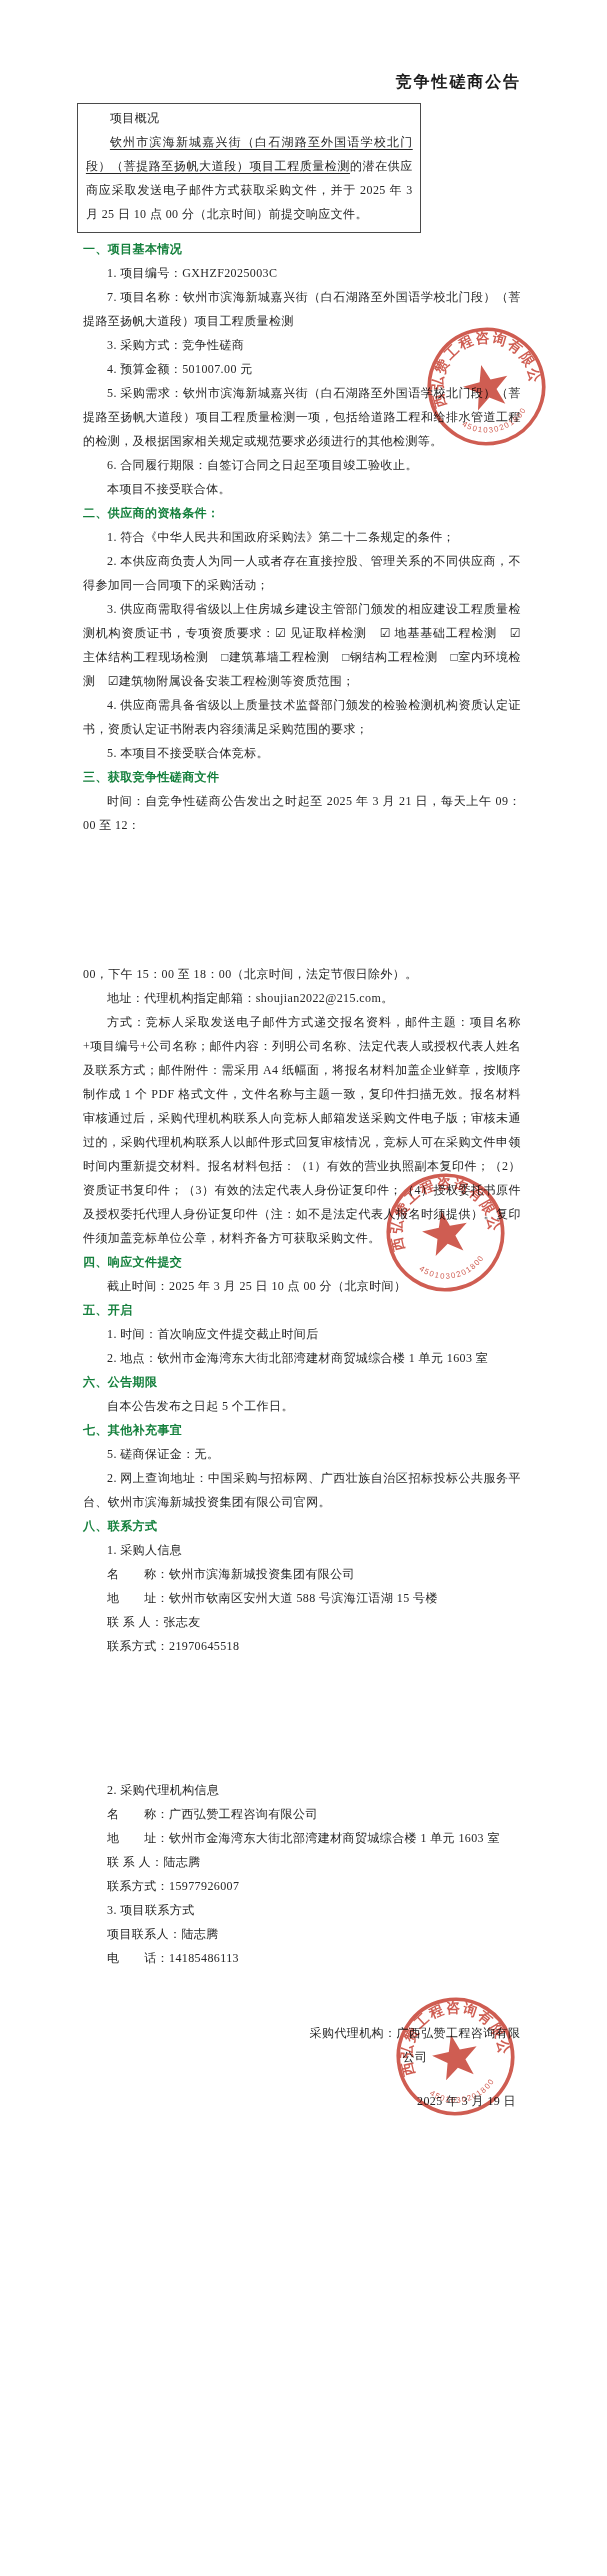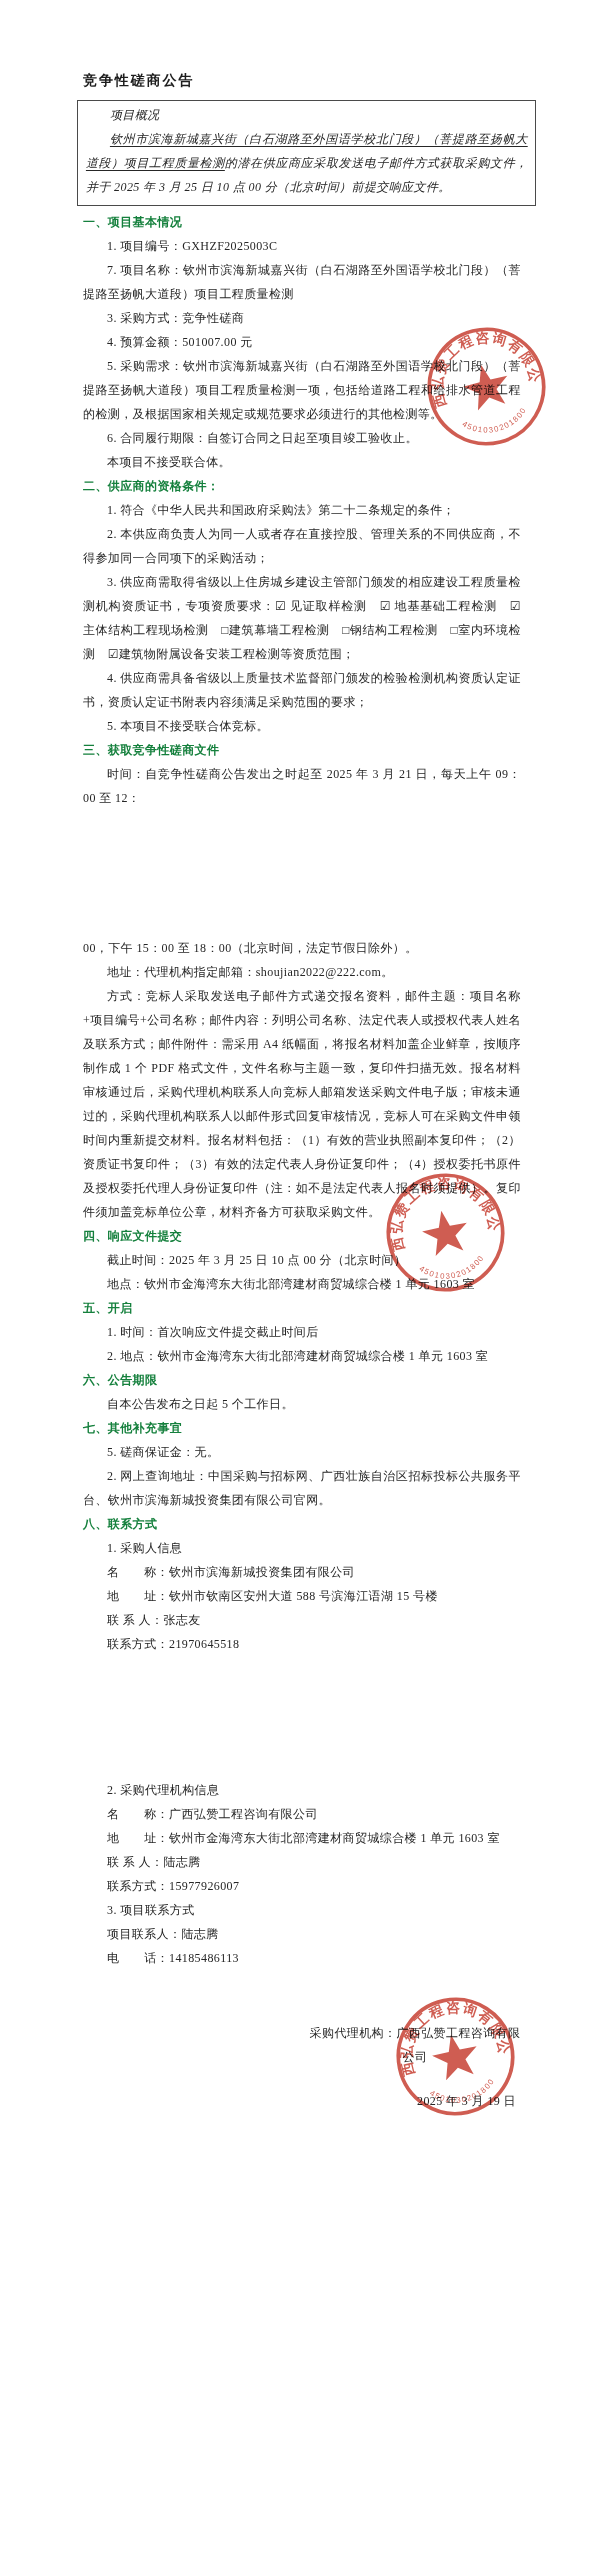--- a/index.html
+++ b/index.html
@@ -3,26 +3,26 @@
 <meta charset="utf-8">
 <style>
   html,body{margin:0;padding:0;}
   body{
     width:607px;height:2576px;position:relative;background:#ffffff;
     font-family:"Liberation Serif","DejaVu Serif",serif;
     color:#262626;overflow:hidden;
   }
   .page{position:absolute;left:83px;width:438px;}
   .doc-title{
-    margin:0 0 9.5px 0;text-align:left;font-size:14px;font-weight:bold;
+    margin:0 0 9.5px 0;text-align:right;font-size:16px;font-weight:bold;
     letter-spacing:1.9px;color:#1d1d1d;
   }
   .overview-box{
     border:0.9px solid #4a4a4a;padding:2.8px 7.6px 5.7px 7.6px;margin:0 0 3.8px -5.7px;
-    width:459px;box-sizing:border-box;font-style:italic;
+    width:344px;box-sizing:border-box;
   }
   p{margin:0;font-size:12px;line-height:24px;letter-spacing:0.4px;text-align:justify;}
   p.ind{text-indent:2em;}
   p.head{font-weight:bold;color:#15803d;}
   .uline{text-decoration:underline;text-underline-offset:2.8px;}
   .footer-agency{margin-top:51px;margin-left:226px;text-align:center;}
   .footer-date{margin-top:20px;margin-left:334px;}
   .seal{
     position:absolute;width:129px;height:129px;opacity:.82;
     mix-blend-mode:multiply;pointer-events:none;
@@ -58,28 +58,27 @@
   <p class="ind">1. 符合《中华人民共和国政府采购法》第二十二条规定的条件；</p>
   <p class="ind">2. 本供应商负责人为同一人或者存在直接控股、管理关系的不同供应商，不得参加同一合同项下的采购活动；</p>
   <p class="ind">3. 供应商需取得省级以上住房城乡建设主管部门颁发的相应建设工程质量检测机构资质证书，专项资质要求：☑ 见证取样检测　☑ 地基基础工程检测　☑ 主体结构工程现场检测　□建筑幕墙工程检测　□钢结构工程检测　□室内环境检测　☑建筑物附属设备安装工程检测等资质范围；</p>
   <p class="ind">4. 供应商需具备省级以上质量技术监督部门颁发的检验检测机构资质认定证书，资质认定证书附表内容须满足采购范围的要求；</p>
   <p class="ind">5. 本项目不接受联合体竞标。</p>
 
   <p class="head">三、获取竞争性磋商文件</p>
   <p class="ind">时间：自竞争性磋商公告发出之时起至 2025 年 3 月 21 日，每天上午 09：00 至 12：</p>
 </div>
 
-<div class="page" style="top:936px;">
+<div class="page" style="top:962px;">
   <p>00，下午 15：00 至 18：00（北京时间，法定节假日除外）。</p>
-  <p class="ind">地址：代理机构指定邮箱：shoujian2022@222.com。</p>
+  <p class="ind">地址：代理机构指定邮箱：shoujian2022@215.com。</p>
   <p class="ind">方式：竞标人采取发送电子邮件方式递交报名资料，邮件主题：项目名称+项目编号+公司名称；邮件内容：列明公司名称、法定代表人或授权代表人姓名及联系方式；邮件附件：需采用 A4 纸幅面，将报名材料加盖企业鲜章，按顺序制作成 1 个 PDF 格式文件，文件名称与主题一致，复印件扫描无效。报名材料审核通过后，采购代理机构联系人向竞标人邮箱发送采购文件电子版；审核未通过的，采购代理机构联系人以邮件形式回复审核情况，竞标人可在采购文件申领时间内重新提交材料。报名材料包括：（1）有效的营业执照副本复印件；（2）资质证书复印件；（3）有效的法定代表人身份证复印件；（4）授权委托书原件及授权委托代理人身份证复印件（注：如不是法定代表人报名时须提供）。复印件须加盖竞标单位公章，材料齐备方可获取采购文件。</p>
 
   <p class="head">四、响应文件提交</p>
   <p class="ind">截止时间：2025 年 3 月 25 日 10 点 00 分（北京时间）</p>
-  <p class="ind">地点：钦州市金海湾东大街北部湾建材商贸城综合楼 1 单元 1603 室</p>
 
   <p class="head">五、开启</p>
   <p class="ind">1. 时间：首次响应文件提交截止时间后</p>
   <p class="ind">2. 地点：钦州市金海湾东大街北部湾建材商贸城综合楼 1 单元 1603 室</p>
 
   <p class="head">六、公告期限</p>
   <p class="ind">自本公告发布之日起 5 个工作日。</p>
 
   <p class="head">七、其他补充事宜</p>
   <p class="ind">5. 磋商保证金：无。</p>

